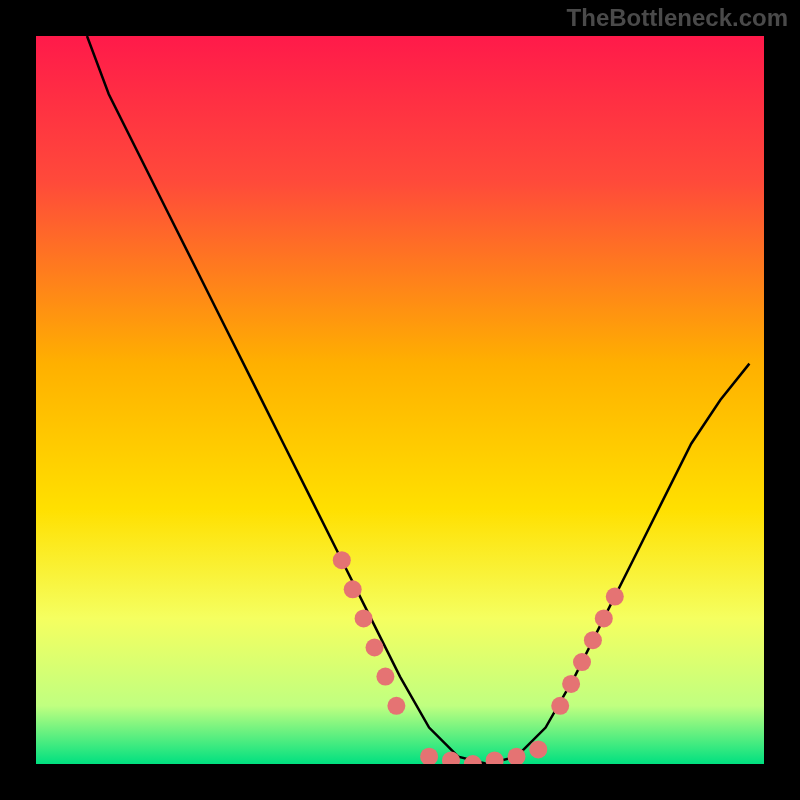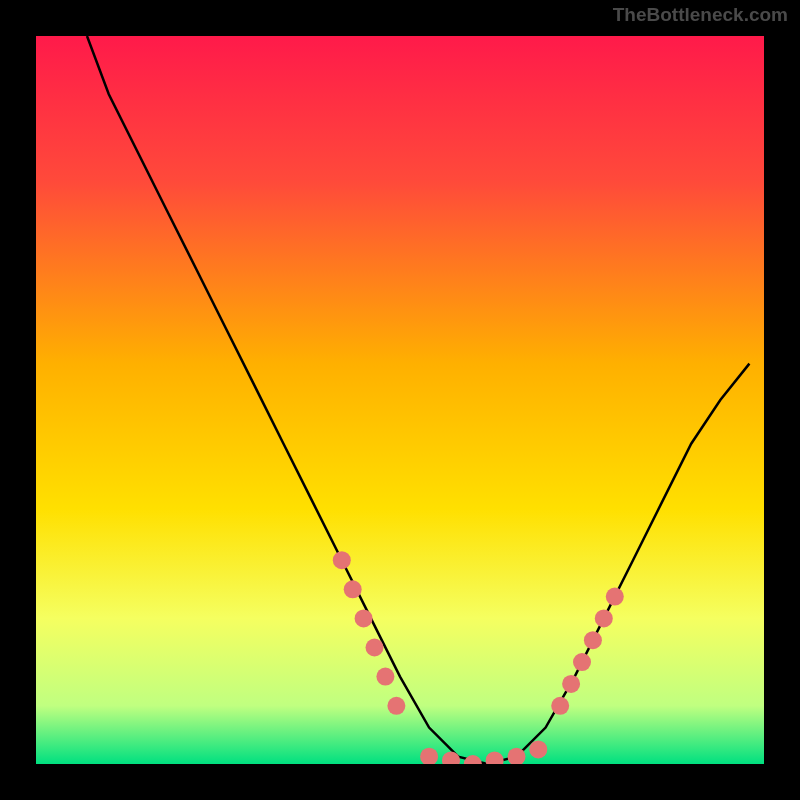--- a/index.html
+++ b/index.html
@@ -9,21 +9,21 @@
     background: #000;
     position: relative;
     font-family: Arial, sans-serif;
     overflow: hidden;
   }
   .watermark {
     position: absolute;
     top: 4px;
     right: 12px;
     color: #4a4a4a;
-    font-size: 19px;
+    font-size: 24px;
     font-weight: bold;
     z-index: 10;
   }
   .plot-area {
     position: absolute;
     left: 36px;
     top: 36px;
     width: 728px;
     height: 728px;
   }

